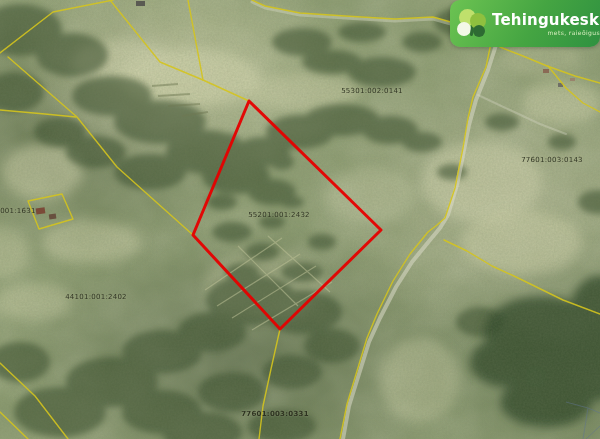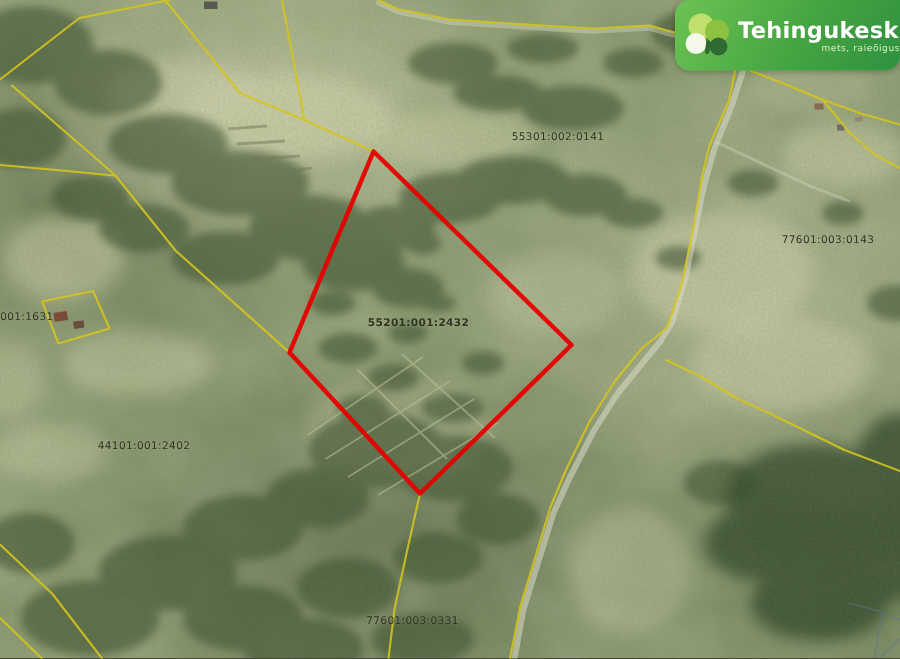--- a/index.html
+++ b/index.html
@@ -204,24 +204,24 @@
       <polyline points="0,363 35,396 68,439"></polyline>
       <polyline points="0,412 28,439"></polyline>
       <polygon points="28,201 62,194 73,219 39,229"></polygon>
     </g>
 
     <polygon points="249,101 381,230 280,329 193,235" fill="none" stroke="#e60000" stroke-width="3" stroke-linejoin="round" opacity="0.95"></polygon>
   </svg>
 
   <div class="parcel-label" style="left:372px;top:91px;">55301:002:0141</div>
   <div class="parcel-label" style="left:552px;top:160px;">77601:003:0143</div>
-  <div class="parcel-label" style="left:279px;top:215px;font-weight:bold;">55201:001:2432</div>
+  <div class="parcel-label" style="left:279px;top:215px;">55201:001:2432</div>
   <div class="parcel-label no-center" style="left:-26px;top:207px;">55201:001:1631</div>
   <div class="parcel-label" style="left:96px;top:297px;">44101:001:2402</div>
-  <div class="parcel-label" style="left:275px;top:414px;">77601:003:0331</div>
+  <div class="parcel-label" style="left:275px;top:414px;font-weight:bold;">77601:003:0331</div>
 
   <div id="logo">
     <span class="mark">
       <i class="c1"></i>
         <i class="c2"></i>
         <span class="stem"></span>
         <i class="c3"></i>
         <i class="c4"></i>
     </span>
     <span class="words">

